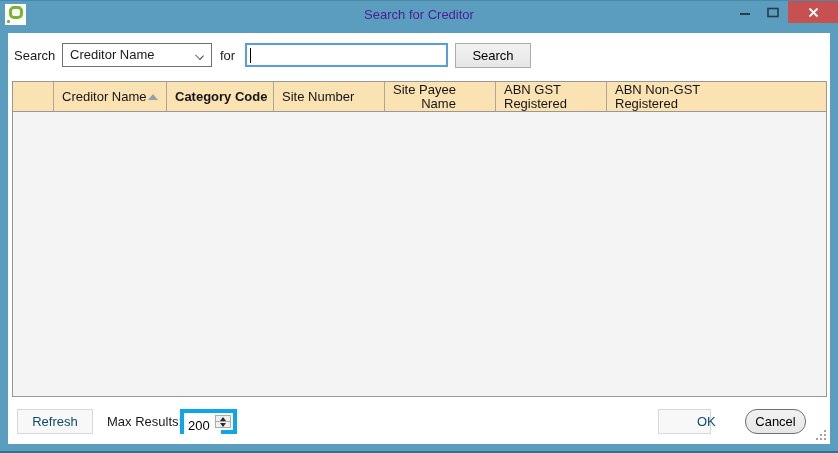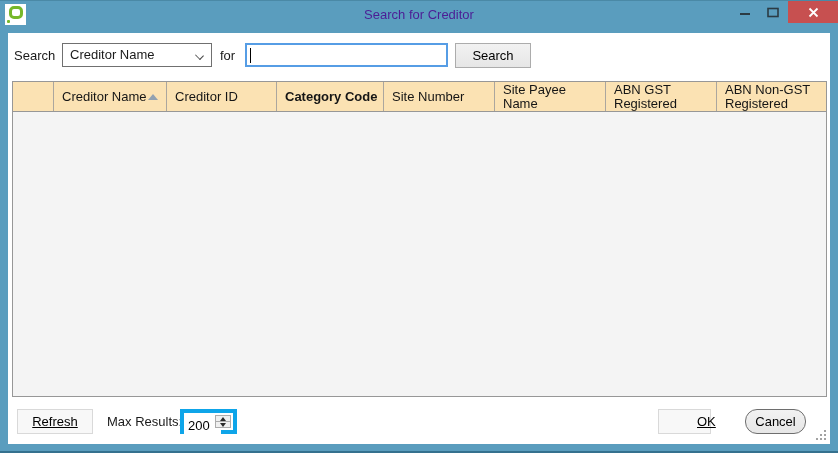--- a/index.html
+++ b/index.html
@@ -27,32 +27,32 @@
   .search-row{position:absolute;top:10px;left:0;right:0;height:25px;}
   .lbl{position:absolute;top:0;line-height:25px;color:#1a1a1a;}
   .lbl-search{left:6px;}
   .lbl-for{left:212px;}
   .combo{position:absolute;left:54px;top:0;width:150px;height:24px;background:#fff;border:1px solid #707070;padding:0 22px 0 7px;line-height:22px;cursor:default;}
   .combo .chev{position:absolute;right:8px;top:8px;width:7px;height:7px;border-right:1.6px solid #444;border-bottom:1.6px solid #444;transform:rotate(45deg) scale(1,.8);}
   .query{position:absolute;left:237px;top:0;width:203px;height:24px;border:2px solid #569DE5;background:#fff;padding:0 4px;font:inherit;outline:none;}
   .caret{position:absolute;left:242px;top:5px;width:1px;height:15px;background:#000;}
   .btn{height:25px;background:linear-gradient(#F2F2F2,#E6E6E6);border:1px solid #ACACAC;font:inherit;color:#000;padding:0;cursor:default;}
   .btn-search{position:absolute;left:447px;top:0;width:76px;}
-  .btn:disabled,.btn[data-disabled="true"]{background:#F8F8F8;border-color:#D9D9D9;color:#000000;text-decoration:underline;}
+  .btn:disabled,.btn[data-disabled="true"]{background:#F8F8F8;border-color:#D9D9D9;color:#0c4a6e;}
   
   .grid{position:absolute;top:48px;left:4px;right:3px;bottom:47px;background:#F4F4F4;border:1px solid #979797;display:flex;flex-direction:column;}
   .grid-header{display:flex;height:30px;flex:none;background:#FBE2B3;border-bottom:1px solid #979797;}
   .hcell{display:flex;align-items:center;padding:0 4px 0 8px;border-right:1px solid #ABA69E;white-space:pre-line;line-height:14px;color:#151515;cursor:default;overflow:hidden;}
   .hcell:last-child{border-right:none;flex:1;}
   .c0{width:41px;padding-left:4px;}
   .c1{width:113px;}
   .c2{width:110px;}
   .c3{width:107px;font-weight:bold;}
   .c4{width:111px;}
-  .c5{width:111px;}
+  .c5{width:111px;text-align:right;}
   .c6{width:111px;}
   .sort-up{margin-left:auto;margin-right:4px;width:0;height:0;border-left:5px solid transparent;border-right:5px solid transparent;border-bottom:6px solid #92A1B1;flex:none;}
   .grid-body{flex:1;}
   
   .footer{position:absolute;left:0;right:0;bottom:10px;height:25px;}
   .btn-refresh{position:absolute;left:9px;top:0;width:76px;}
   .lbl-max{left:99px;}
   .spinner{position:absolute;left:172px;top:0;width:57px;height:25px;border:4px solid #0ea5e9;background:#fff;}
   .spinner input{position:absolute;left:0;top:0;width:37px;height:23px;border:none;outline:none;font:inherit;padding:2px 0 0 4px;}
   .spin-btns{position:absolute;right:2px;top:2px;bottom:2px;width:16px;border:1px solid #ACACAC;background:#F0F0F0;display:flex;flex-direction:column;}
@@ -106,21 +106,20 @@
       <button class="btn btn-search">Search</button>
     </div>
 
     <div class="grid">
       <div class="grid-header">
         <div class="hcell c0"></div>
         <div class="hcell c1">
           <span>Creditor Name</span>
           <span class="sort-up"></span>
         </div>
-        <div class="hcell c2">Creditor ID</div>
         <div class="hcell c3">Category Code</div>
         <div class="hcell c4">Site Number</div>
         <div class="hcell c5">Site Payee
 Name</div>
         <div class="hcell c6">ABN GST
 Registered</div>
         <div class="hcell">ABN Non-GST
 Registered</div>
       </div>
       <div class="grid-body"></div>

